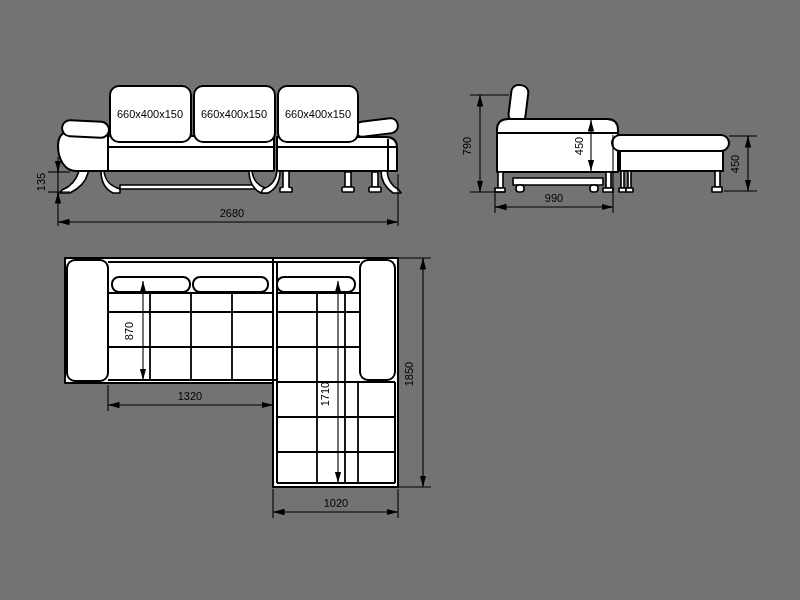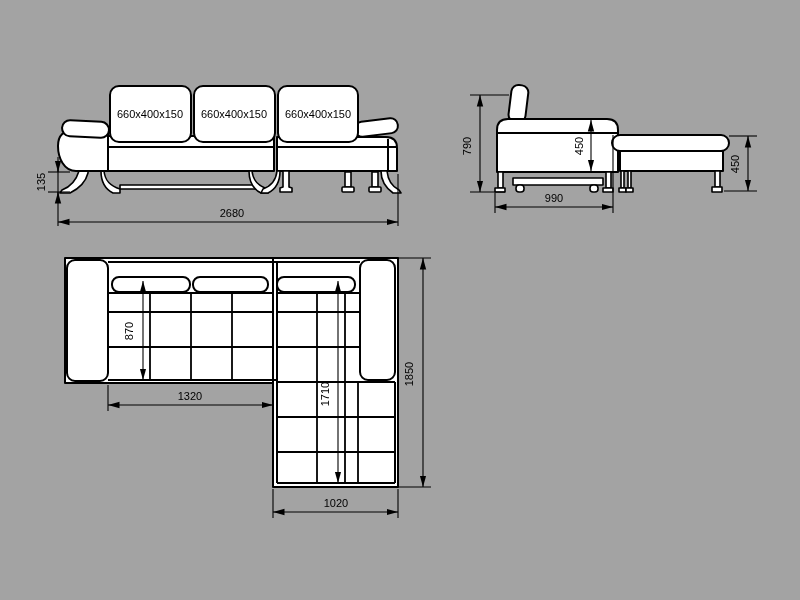--- a/index.html
+++ b/index.html
@@ -1,16 +1,16 @@
 <!DOCTYPE html>
 <html><head>
 <meta charset="utf-8">
 <style>
   html,body{margin:0;padding:0;background:#ffffff;}
-  .stage{position:relative;width:800px;height:600px;background:#a3a3a3;overflow:hidden;
+  .stage{position:relative;width:800px;height:600px;background:#737373;overflow:hidden;
          font-family:"Liberation Sans", sans-serif;}
   svg{position:absolute;left:0;top:0;}
   .o  {fill:#ffffff;stroke:#000000;stroke-width:2;stroke-linejoin:round;}
   .o15{fill:#ffffff;stroke:#000000;stroke-width:1.6;stroke-linejoin:round;}
   .l  {fill:none;stroke:#000000;stroke-width:2;}
   .g  {fill:none;stroke:#000000;stroke-width:1.8;}
   .d  {fill:none;stroke:#000000;stroke-width:1.1;}
   .txt{font-family:"Liberation Sans", sans-serif;font-size:11px;fill:#000000;}
 </style>
 </head>

